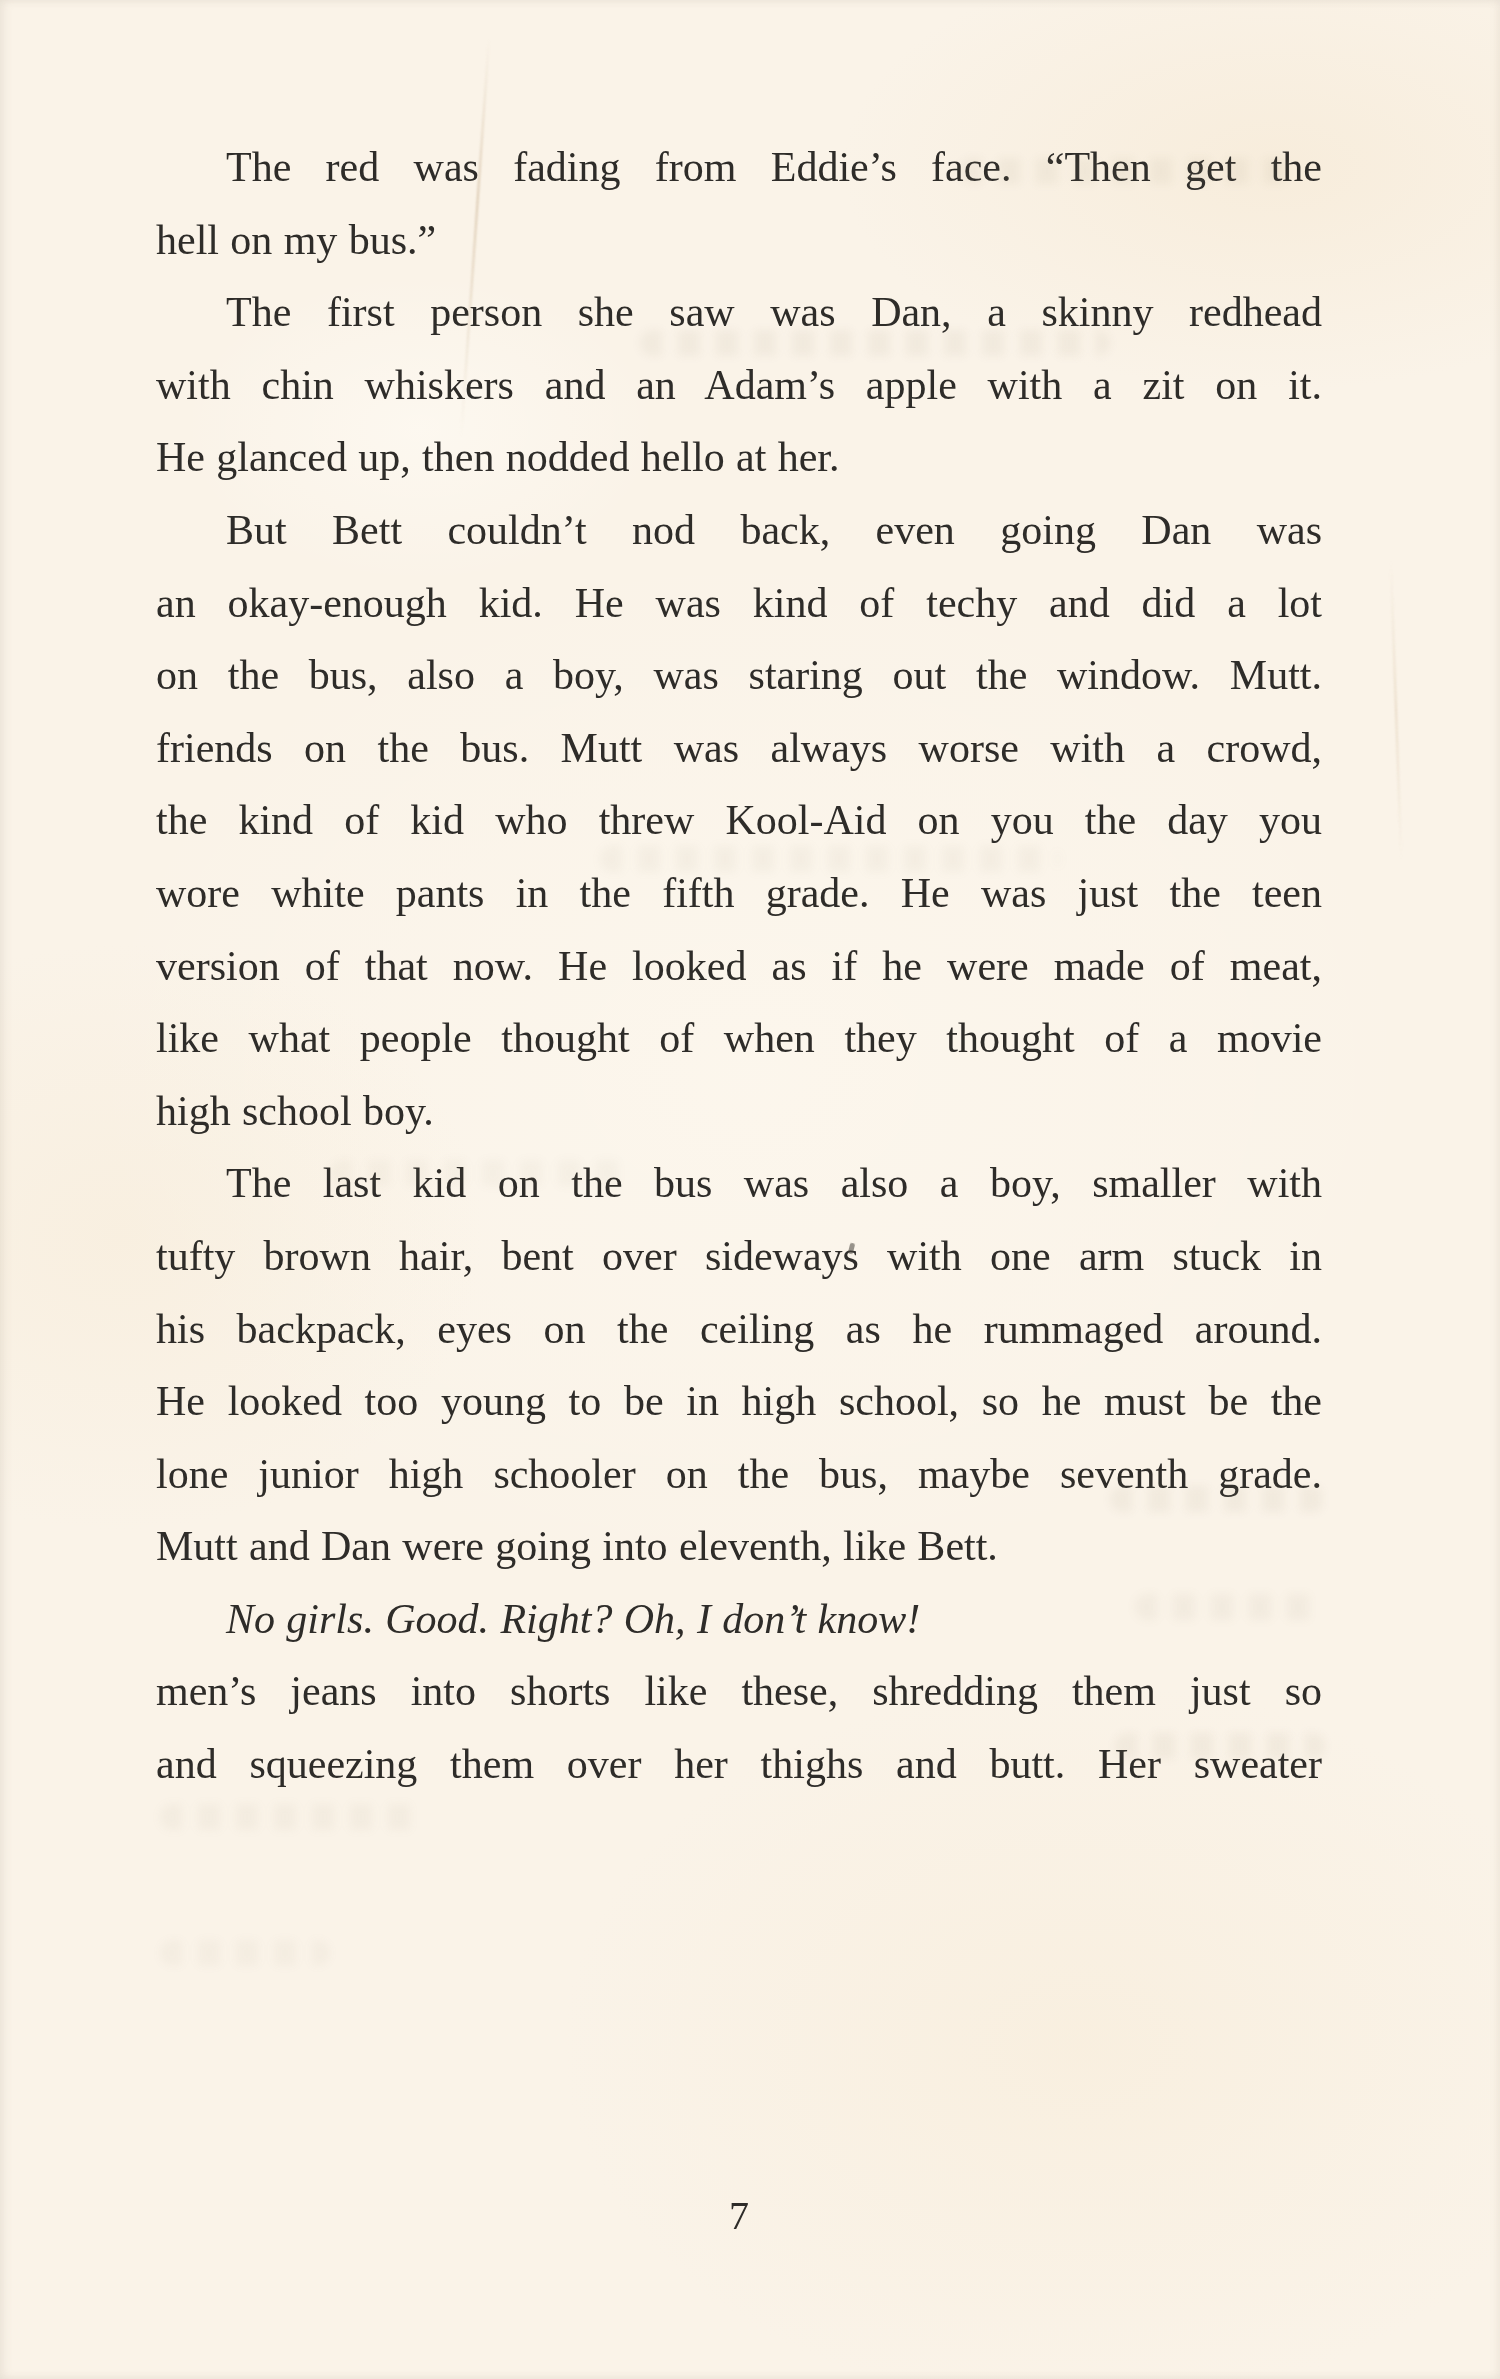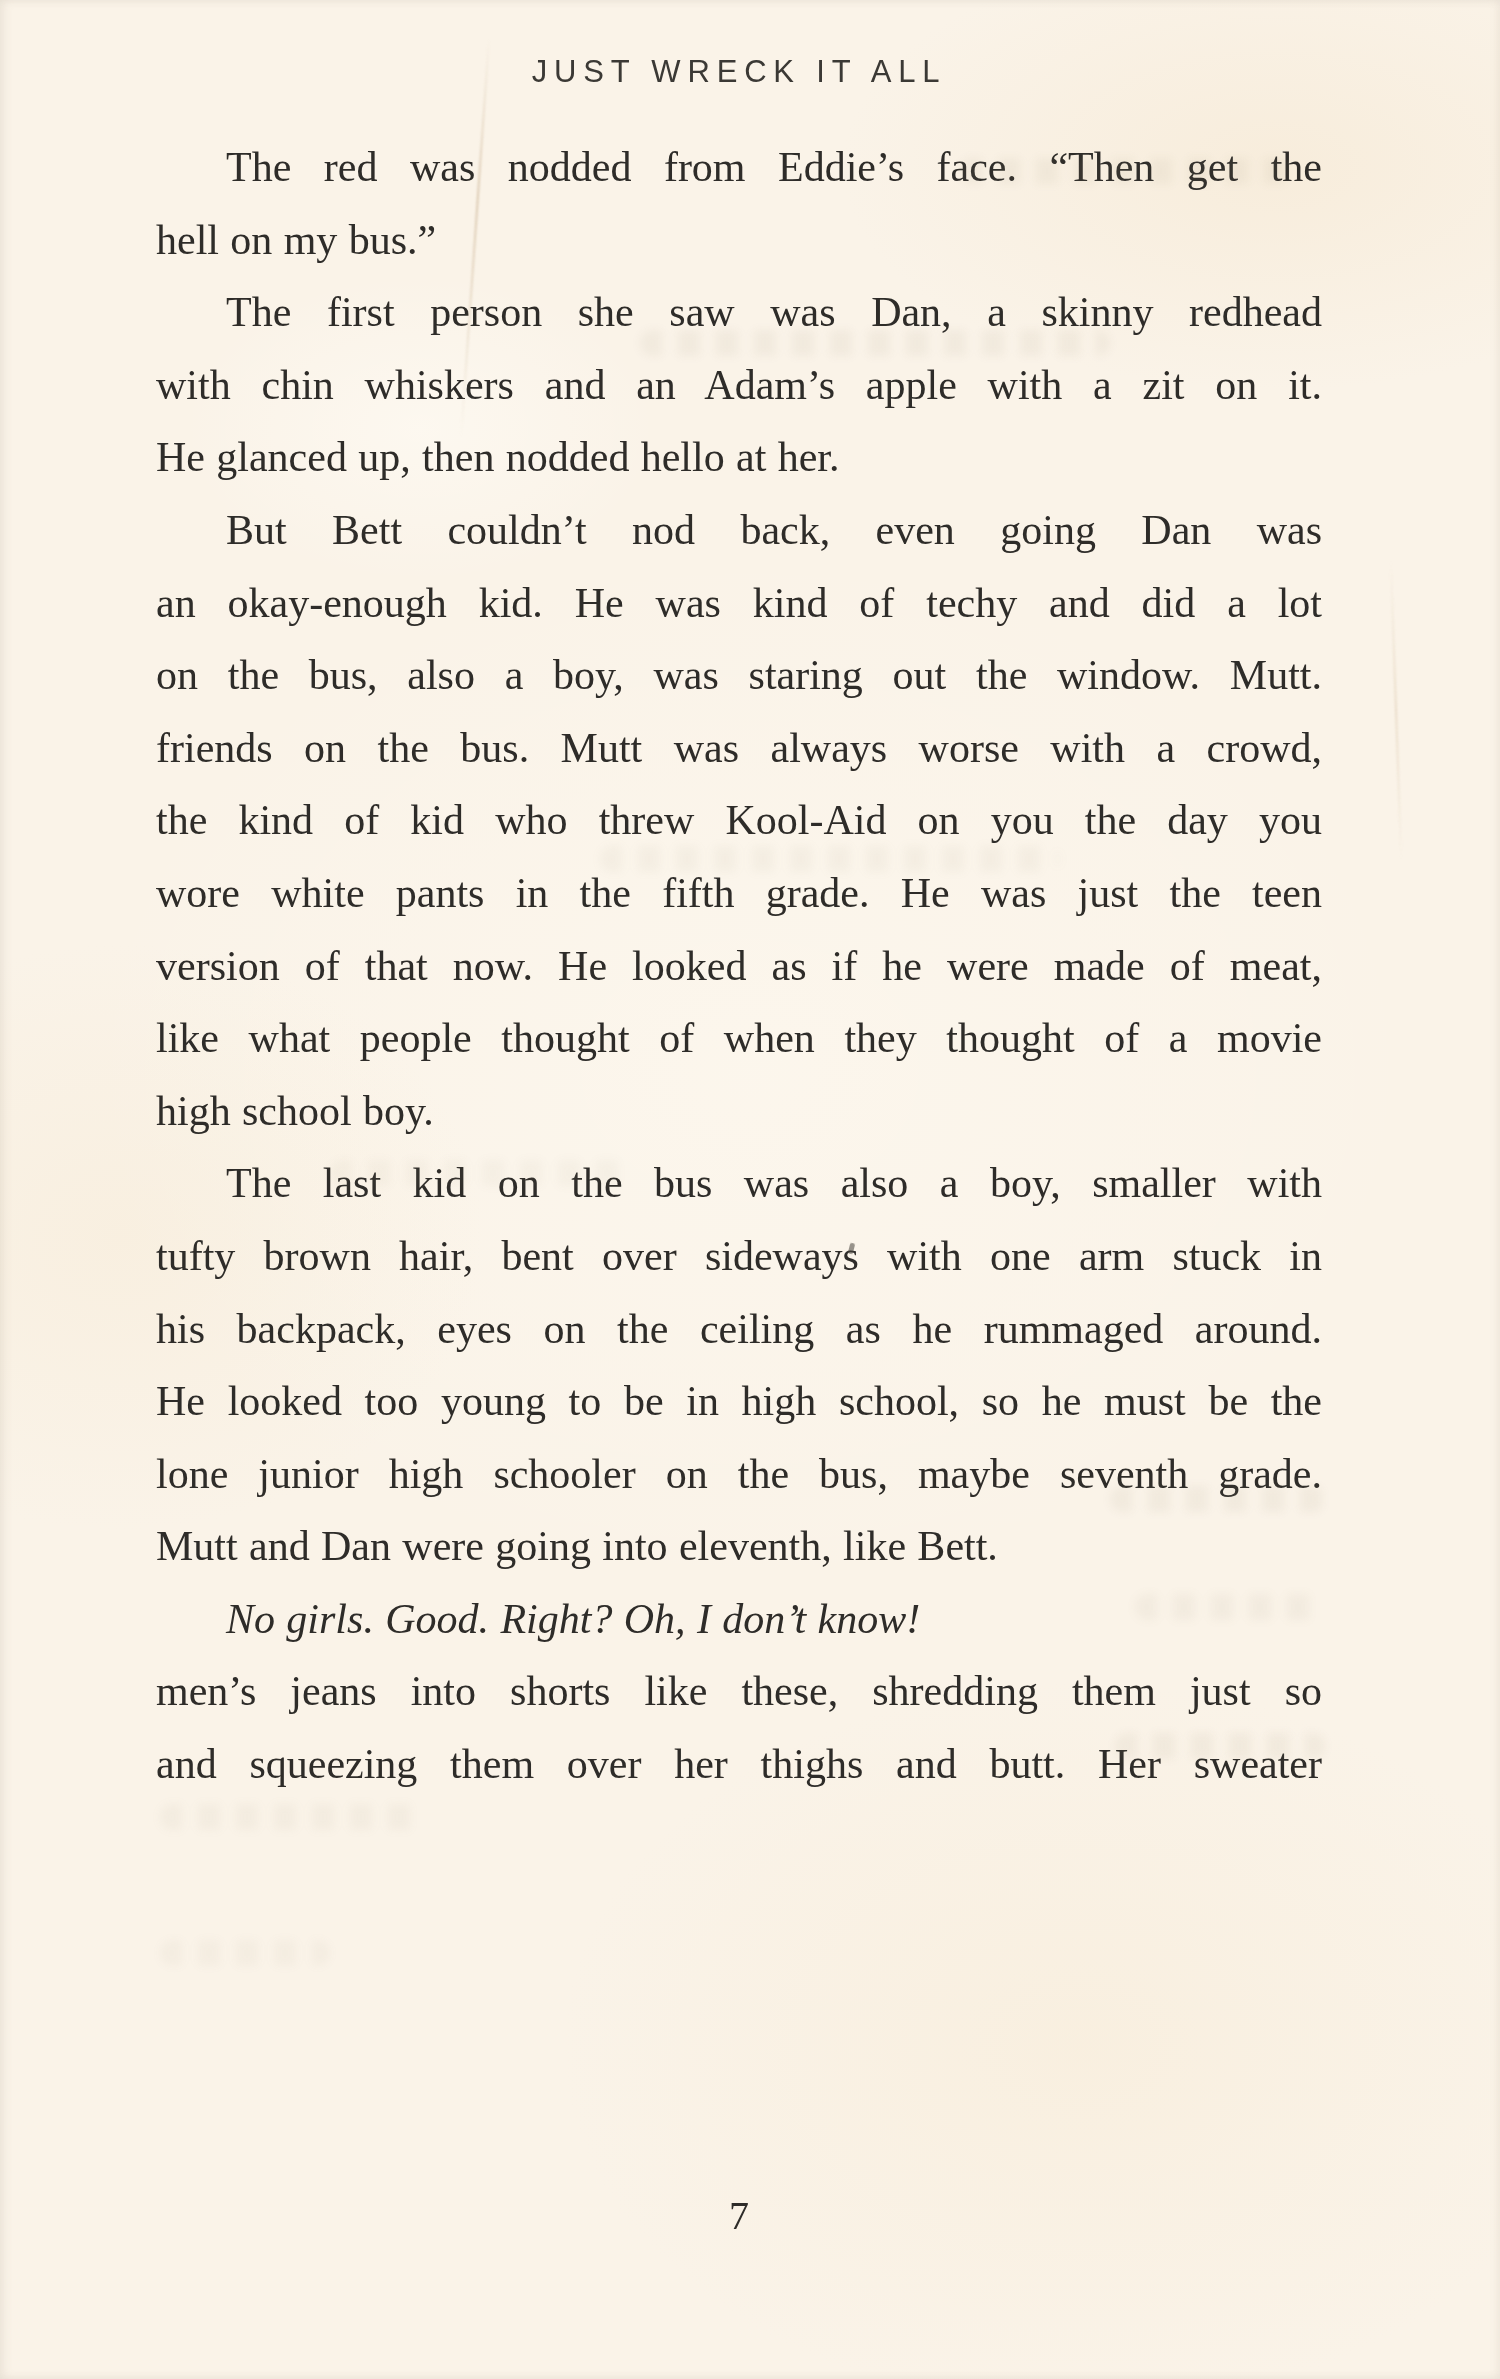--- a/index.html
+++ b/index.html
@@ -99,24 +99,23 @@
   .s5{left:1110px;top:1486px;width:215px;}
   .s6{left:1135px;top:1594px;width:190px;opacity:.4;}
   .s7{left:1115px;top:1733px;width:210px;}
   .s8{left:160px;top:1804px;width:260px;opacity:.35;}
   .s9{left:160px;top:1940px;width:170px;opacity:.3;}
 </style>
 </head>
 <body>
 
 <div class="page">
-  <div class="running-header">JUST WRECK IT ALL</div>
 
   <main class="text-block">
-      <div class="line indent">The red was nodded from Eddie’s face. “Then get the</div>
+      <div class="line indent">The red was fading from Eddie’s face. “Then get the</div>
       <div class="line noj">hell on my bus.”</div>
       <div class="line indent">The first person she saw was Dan, a skinny redhead</div>
       <div class="line">with chin whiskers and an Adam’s apple with a zit on it.</div>
       <div class="line noj">He glanced up, then nodded hello at her.</div>
       <div class="line indent">But Bett couldn’t nod back, even going Dan was</div>
       <div class="line">an okay-enough kid. He was kind of techy and did a lot</div>
       <div class="line">on the bus, also a boy, was staring out the window. Mutt.</div>
       <div class="line">friends on the bus. Mutt was always worse with a crowd,</div>
       <div class="line">the kind of kid who threw Kool-Aid on you the day you</div>
       <div class="line">wore white pants in the fifth grade. He was just the teen</div>

